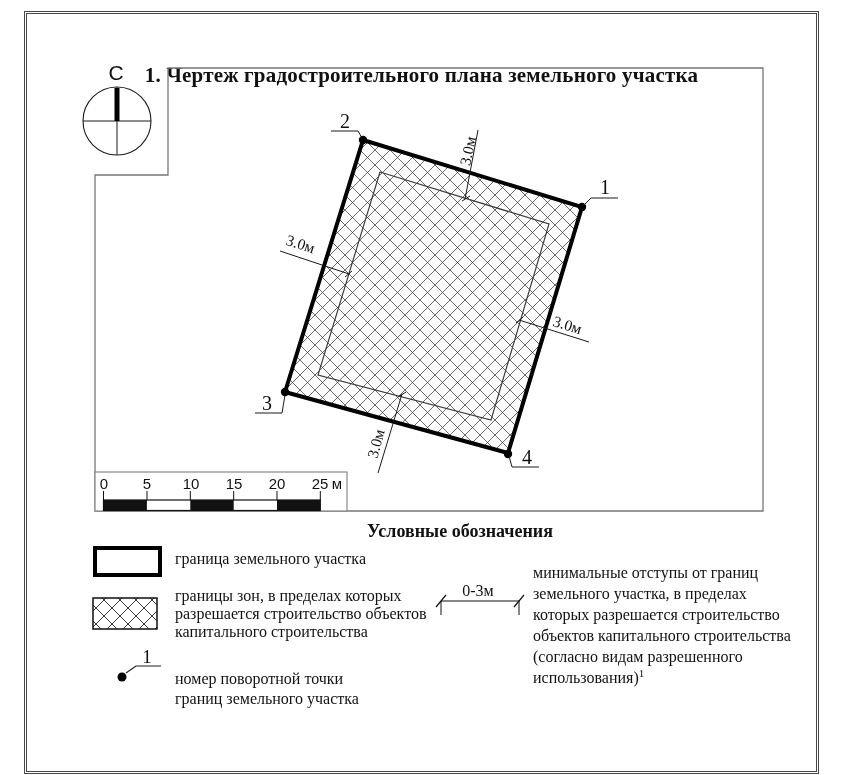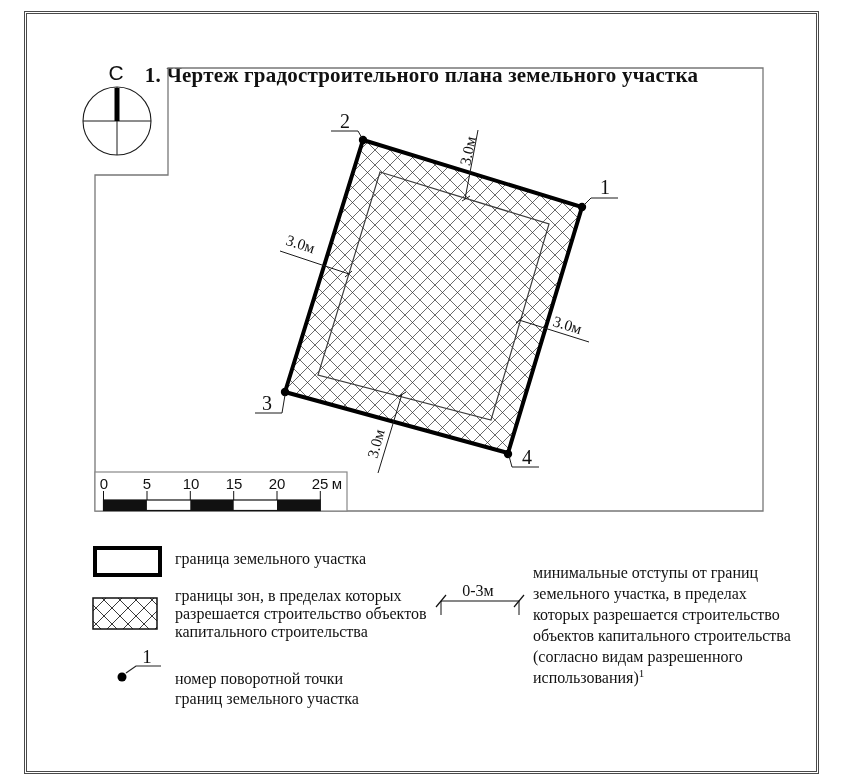--- a/index.html
+++ b/index.html
@@ -163,20 +163,21 @@
     <g>
       <line x1="441" y1="601" x2="519" y2="601" stroke="#111" stroke-width="1.2"></line>
       <line x1="441" y1="601" x2="441" y2="615" stroke="#111" stroke-width="1"></line>
       <line x1="519" y1="601" x2="519" y2="615" stroke="#111" stroke-width="1"></line>
       <line x1="436" y1="607" x2="446" y2="595" stroke="#111" stroke-width="1.2"></line>
       <line x1="514" y1="607" x2="524" y2="595" stroke="#111" stroke-width="1.2"></line>
       <text x="478" y="596" text-anchor="middle" class="serif-label" font-size="16">0-3м</text>
     </g>
   </svg>
 
+  <div id="legend-heading" class="abs">Условные обозначения</div>
 
   <div id="legend-zone-text" class="abs legend-text">границы зон, в пределах которых
 разрешается строительство объектов
 капитального строительства</div>
 
   <div id="legend-boundary-text" class="abs legend-text">граница земельного участка</div>
 
   <div id="legend-point-text" class="abs legend-text">номер поворотной точки
 границ земельного участка</div>
 

